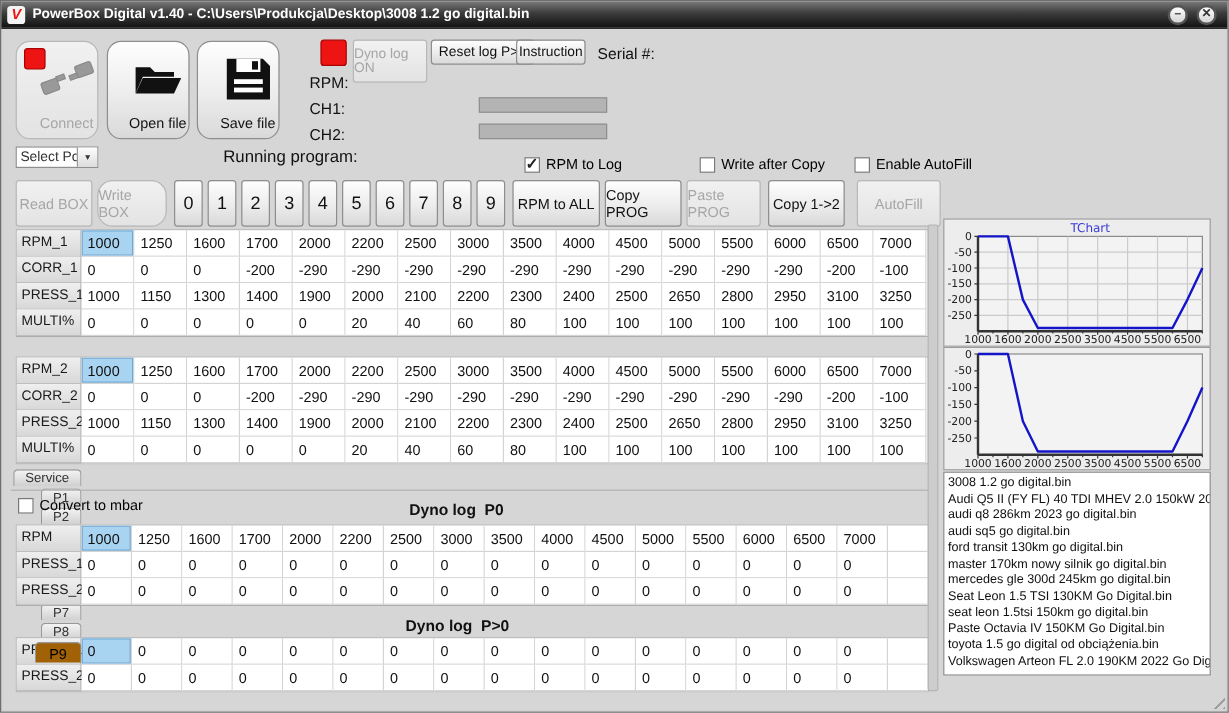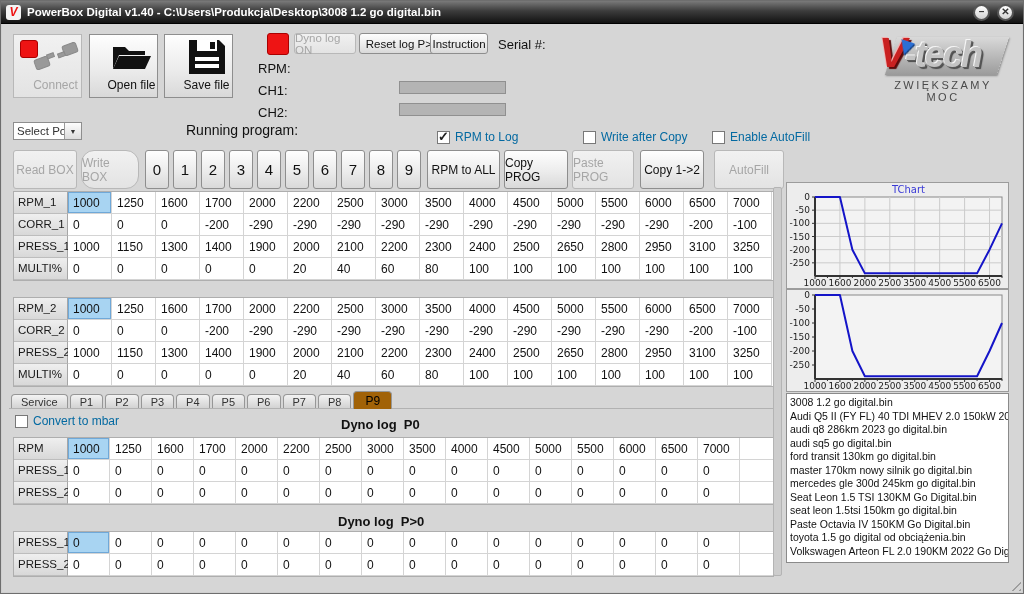--- a/index.html
+++ b/index.html
@@ -16,34 +16,34 @@
   .winbtn{position:absolute;top:3px;width:17px;height:17px;border-radius:50%;
     background:linear-gradient(#ffffff,#d2d2d2);border:2px solid #555;box-sizing:border-box;
     color:#333;font-size:10px;font-weight:bold;text-align:center;line-height:12px;cursor:default;}
   .btn-min{right:33px;} .btn-close{right:9px;}
   
   .btn{background:linear-gradient(#fefefe,#ececec 55%,#d9d9d9);border:1px solid #8e8e8e;
     border-radius:3px;color:#111;display:flex;align-items:center;justify-content:center;
     font-size:12px;box-sizing:border-box;cursor:default;}
   .btn.disabled{color:#a6a6a6;border-color:#b8b8b8;background:linear-gradient(#f1f1f1,#e3e3e3);}
   
-  .bigbtn{position:absolute;width:69px;height:64px;flex-direction:column;justify-content:flex-end;
-    padding-bottom:5px;border-radius:0;font-size:12px;padding-left:16px;}
+  .bigbtn{position:absolute;width:69px;height:82px;flex-direction:column;justify-content:flex-end;
+    padding-bottom:5px;border-radius:12px;font-size:12px;padding-left:16px;}
   .bigbtn .ic{flex:1;display:flex;align-items:center;justify-content:center;width:100%;}
   .red-ind{position:absolute;background:var(--red);border:1px solid #a00;border-radius:3px;}
   .combobox{position:absolute;left:12px;top:121px;width:69px;height:18px;background:#fff;
     border:1px solid #8e8e8e;display:flex;align-items:center;font-size:11.5px;color:#333;
     box-sizing:border-box;}
   .combobox .cbx-text{flex:1;padding-left:3px;white-space:nowrap;overflow:hidden;}
   .combobox .cbx-arrow{width:16px;height:16px;background:linear-gradient(#fdfdfd,#dcdcdc);
     border-left:1px solid #9a9a9a;display:flex;align-items:center;justify-content:center;
     font-size:7px;color:#333;}
   .lbl{position:absolute;font-size:13px;color:#111;}
   .meter{position:absolute;width:107px;height:13px;background:#b4b4b4;border:1px solid #909090;box-sizing:border-box;}
-  .checkline{position:absolute;display:flex;align-items:center;font-size:12px;color:#0369a1;gap:5px;}
+  .checkline{position:absolute;display:flex;align-items:center;font-size:12px;color:#000000;gap:5px;}
   .cb{width:13px;height:13px;background:#fff;border:1px solid #787878;box-sizing:border-box;
     position:relative;flex:none;}
   .cb.checked::after{content:"✓";position:absolute;left:0px;top:-3px;font-size:13px;font-weight:bold;color:#222;}
   
   .logo{position:absolute;left:876px;top:30px;width:132px;height:72px;}
   .logo-plate{position:absolute;left:14px;top:6px;width:112px;height:38px;
     background:linear-gradient(#d9d9d9,#9b9b9b);transform:skewX(-18deg);box-shadow:1px 1px 2px #888;}
   .logo-text{position:absolute;left:2px;top:0px;font-style:italic;font-weight:bold;font-size:36px;
     line-height:44px;color:#c3c3c3;letter-spacing:-2px;
     text-shadow:-1px -1px 0 #f5f5f5,1px 1px 0 #5a5a5a,2px 2px 1px #4a4a4a;}
@@ -62,21 +62,21 @@
   .trow{display:flex;height:22px;}
   .tlabel{width:54px;flex:none;background:linear-gradient(#efefef,#d8d8d8);border-right:1px solid #a6a6a6;
     border-bottom:1px solid #bdbdbd;font-size:11.5px;color:#1a1a1a;padding:4px 0 0 4px;box-sizing:border-box;}
   .tcell{width:44px;flex:none;background:#fff;border-right:1px solid #d4d4d4;border-bottom:1px solid #d4d4d4;
     font-size:12px;color:#111;padding:4px 0 0 5px;box-sizing:border-box;white-space:nowrap;}
   .tcell.sel{background:var(--sel);box-shadow:inset 0 0 0 1px #6fa8d8;}
   .dyno .tcell{width:42px;}
   .tstub{flex:1;background:#fff;border-bottom:1px solid #d4d4d4;}
   .section-title{position:absolute;font-size:13px;font-weight:bold;color:#111;white-space:pre;}
   
-  .tabbar{position:absolute;left:10px;top:390px;height:18px;display:flex;align-items:flex-end;gap:2px;}
+  .tabbar{position:absolute;left:10px;top:390px;height:18px;display:flex;align-items:flex-end;gap:2px;flex-direction:column;}
   .tab{height:15px;padding:1px 9px 0 9px;background:linear-gradient(#f3f3f3,#d0d0d0);
     border:1px solid #979797;border-bottom:none;border-radius:4px 4px 0 0;font-size:11px;color:#333;
     box-sizing:border-box;}
   .tab.active{height:18px;background:#a16207;font-size:12px;color:#000;position:relative;z-index:2;
     padding:2px 11px 0 11px;}
   .tabline{position:absolute;left:8px;top:407px;width:766px;height:1px;background:#b2b2b2;}
   
   .chartbox{position:absolute;background:#ededed;border:1px solid #9c9c9c;box-sizing:border-box;}
   svg text{font-family:"DejaVu Sans",sans-serif;}
   .filelist{position:absolute;left:785px;top:392px;width:223px;height:170px;background:#fff;
@@ -139,21 +139,21 @@
     </div>
     <span>Save file</span>
   </div>
 
   <div class="combobox">
     <span class="cbx-text">Select Port</span>
     <span class="cbx-arrow">▼</span>
   </div>
 
   <div class="red-ind" style="left:266px;top:32px;width:20px;height:20px;"></div>
-  <div class="btn disabled" style="position:absolute;left:293px;top:32px;width:62px;height:21px;font-size:11.5px;">Dyno log ON</div>
+  <div class="btn disabled" style="position:absolute;left:293px;top:32px;width:62px;height:36px;font-size:11.5px;">Dyno log ON</div>
   <div class="btn" style="position:absolute;left:358px;top:32px;width:86px;height:21px;font-size:11.5px;">Reset log P&gt;0</div>
   <div class="btn" style="position:absolute;left:429px;top:32px;width:58px;height:21px;font-size:11.5px;">Instruction</div>
   <div class="lbl" style="left:497px;top:36px;">Serial #:</div>
 
   <div class="lbl" style="left:257px;top:60px;">RPM:</div>
   <div class="lbl" style="left:257px;top:82px;">CH1:</div>
   <div class="lbl" style="left:257px;top:104px;">CH2:</div>
   <div class="meter" style="left:398px;top:80px;"></div>
   <div class="meter" style="left:398px;top:102px;"></div>
 
@@ -165,26 +165,20 @@
   </div>
   <div class="checkline" style="left:582px;top:129px;">
     <span class="cb"></span>
     <span>Write after Copy</span>
   </div>
   <div class="checkline" style="left:711px;top:129px;">
     <span class="cb"></span>
     <span>Enable AutoFill</span>
   </div>
 
-  <div class="logo">
-    <div class="logo-plate"></div>
-    <div class="logo-text"><span class="v">V</span><span>-tech</span></div>
-    <div class="logo-arrow"></div>
-    <div class="logo-tagline">ZWIĘKSZAMY MOC</div>
-  </div>
 
   <div class="actionrow">
     <div class="btn disabled" style="width:64px;">Read BOX</div>
     <div class="btn disabled" style="width:58px;margin-left:4px;border-radius:13px;">Write BOX</div>
     <div style="display:flex;margin-left:2px;">
         <div class="btn digit">0</div>
         <div class="btn digit">1</div>
         <div class="btn digit">2</div>
         <div class="btn digit">3</div>
         <div class="btn digit">4</div>

